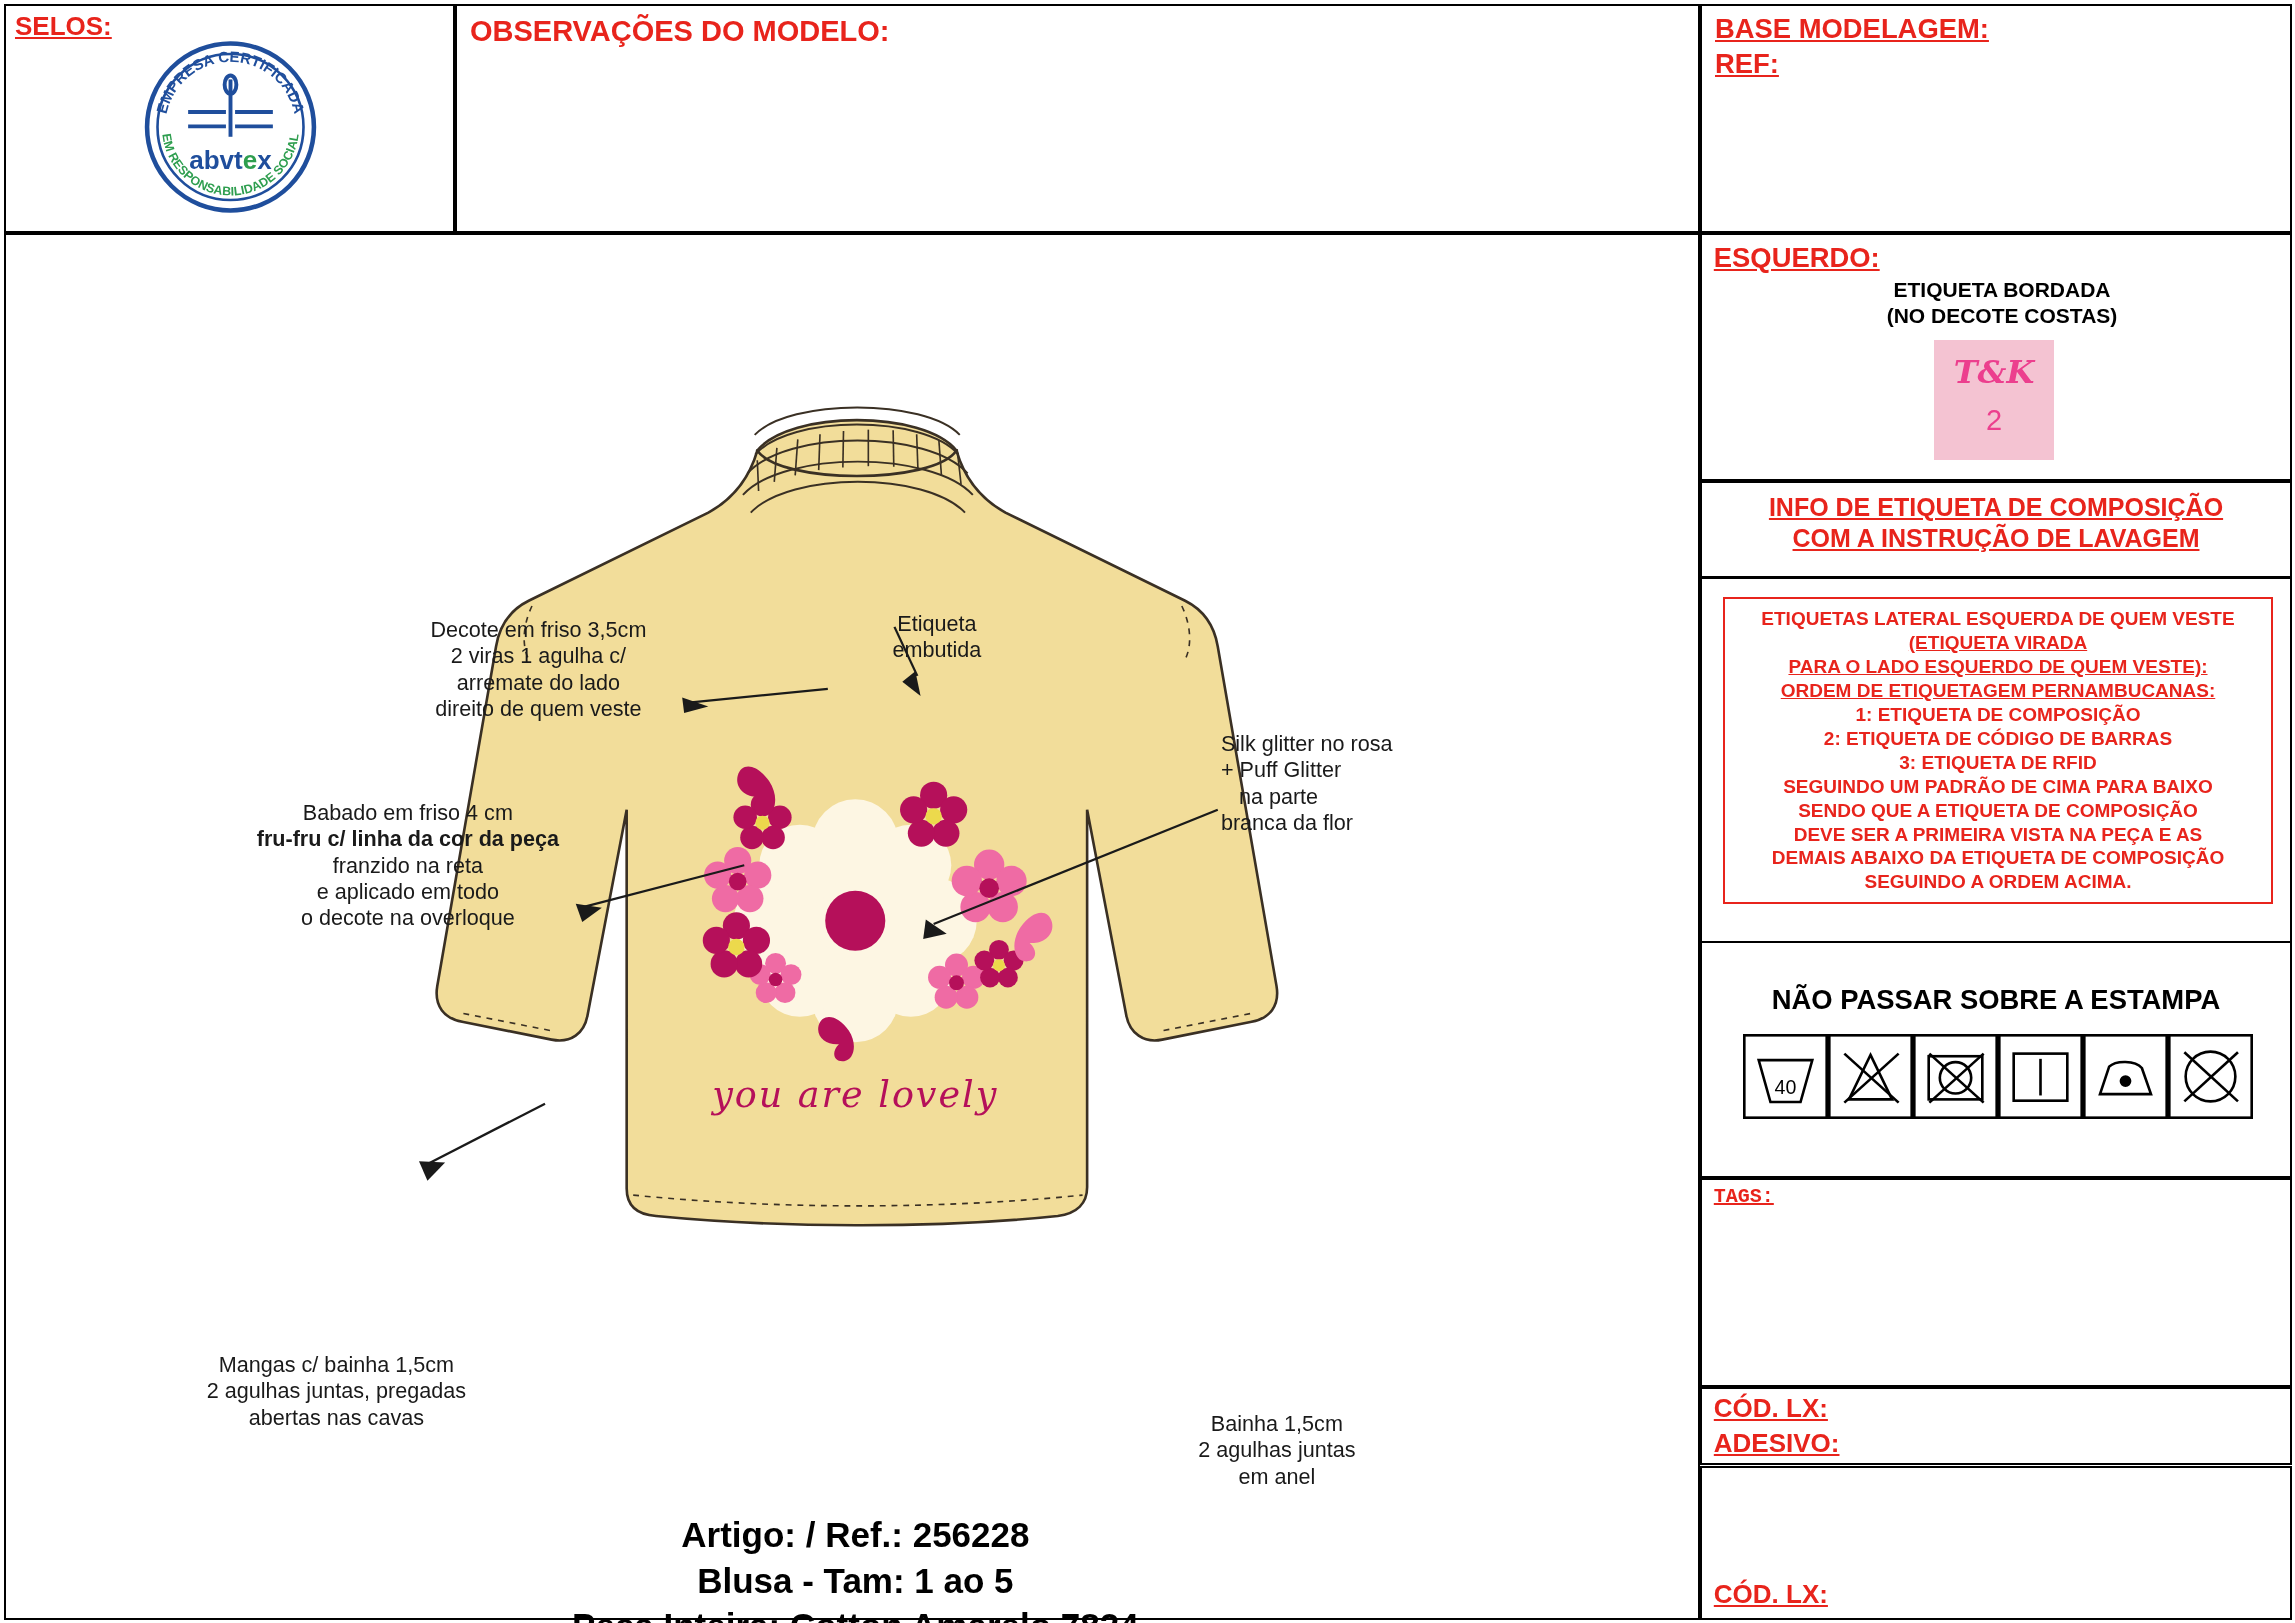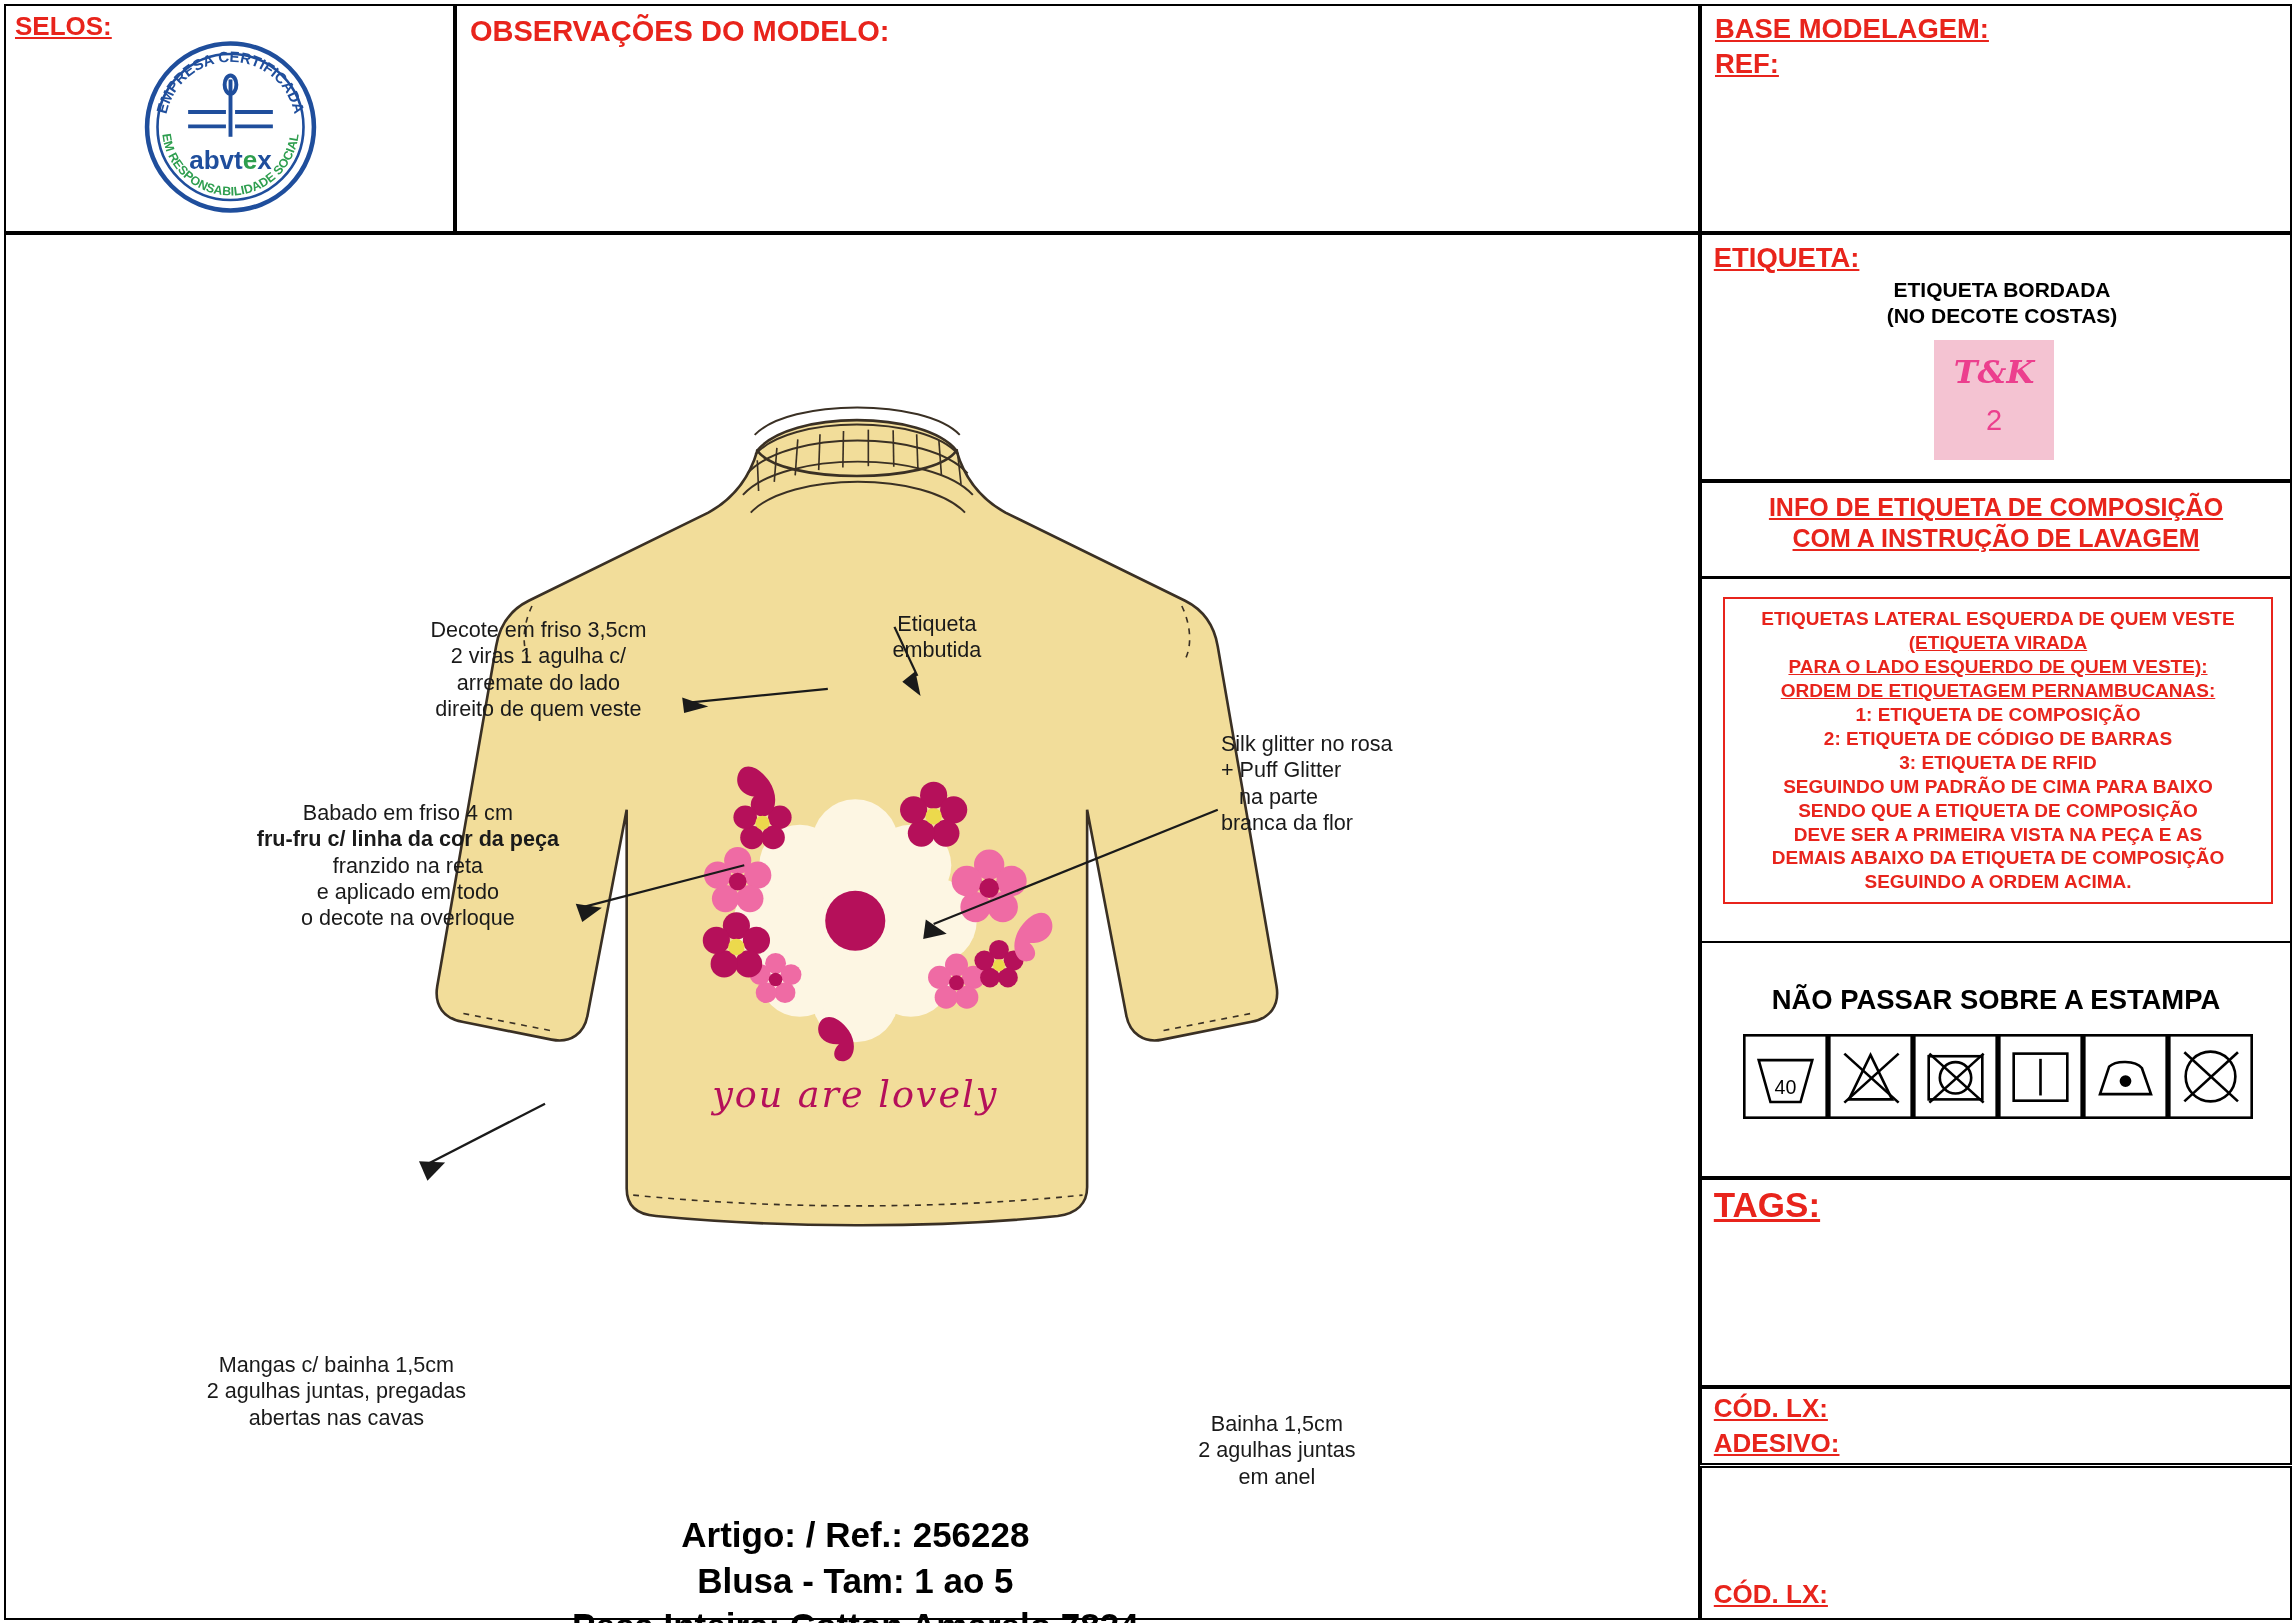--- a/index.html
+++ b/index.html
@@ -43,21 +43,21 @@
 
   #rules-box{left:1700px;top:577px;width:592px;height:366px;border-top:2px solid #000;border-bottom:2px solid #000;}
   #rules-inner{position:absolute;left:21px;top:18.3px;width:550px;height:307px;border:2px solid #e8241c;box-sizing:border-box;}
   #rules-text{position:absolute;left:5.2px;right:5.2px;top:7.8px;text-align:center;font-size:19px;font-weight:bold;line-height:1.26;}
 
   #wash-box{left:1700px;top:943px;width:592px;height:235px;}
   #wash-title{position:absolute;left:0;right:0;top:41px;text-align:center;font-size:27.4px;font-weight:bold;color:#000;}
   #wash-symbols{position:absolute;left:41px;top:91px;width:510px;height:85px;}
 
   #tags-box{left:1700px;top:1178px;width:592px;height:209px;}
-  #tags-label{position:absolute;left:11.8px;top:5.2px;font-size:35px;font-weight:bold;}
+  #tags-label{position:absolute;left:11.8px;top:5.2px;font-size:20px;font-weight:bold;font-family:Liberation Mono, monospace;}
 
   #cod1-box{left:1700px;top:1387px;width:592px;height:78px;}
   #cod1-label{position:absolute;left:11.8px;top:3.9px;font-size:26px;font-weight:bold;}
   #adesivo-label{position:absolute;left:11.8px;top:39px;font-size:26px;font-weight:bold;}
 
   #cod2-box{left:1700px;top:1466px;width:592px;height:154px;}
   #cod2-label{position:absolute;left:11.8px;top:111px;font-size:26px;font-weight:bold;}
 
   
   .anno{position:absolute;font-size:21.6px;color:#1a1a1a;line-height:1.22;}
@@ -316,21 +316,21 @@
     </div>
 
     <div id="caption">
       <div>Artigo: / Ref.: 256228</div>
       <div>Blusa - Tam: 1 ao 5</div>
       <div>Peça Inteira: Cotton Amarelo 7824</div>
     </div>
   </div>
 
   <div class="box" id="etiq-box">
-    <div id="etiq-label" class="red u">ETIQUETA:</div>
+    <div id="etiq-label" class="red u">ESQUERDO:</div>
     <div id="etiq-sub">
       <span>ETIQUETA BORDADA</span><br>
       <span>(NO DECOTE COSTAS)</span>
     </div>
     <div id="patch">
       <div class="tk">T&amp;K</div>
       <div class="num">2</div>
     </div>
   </div>
 

